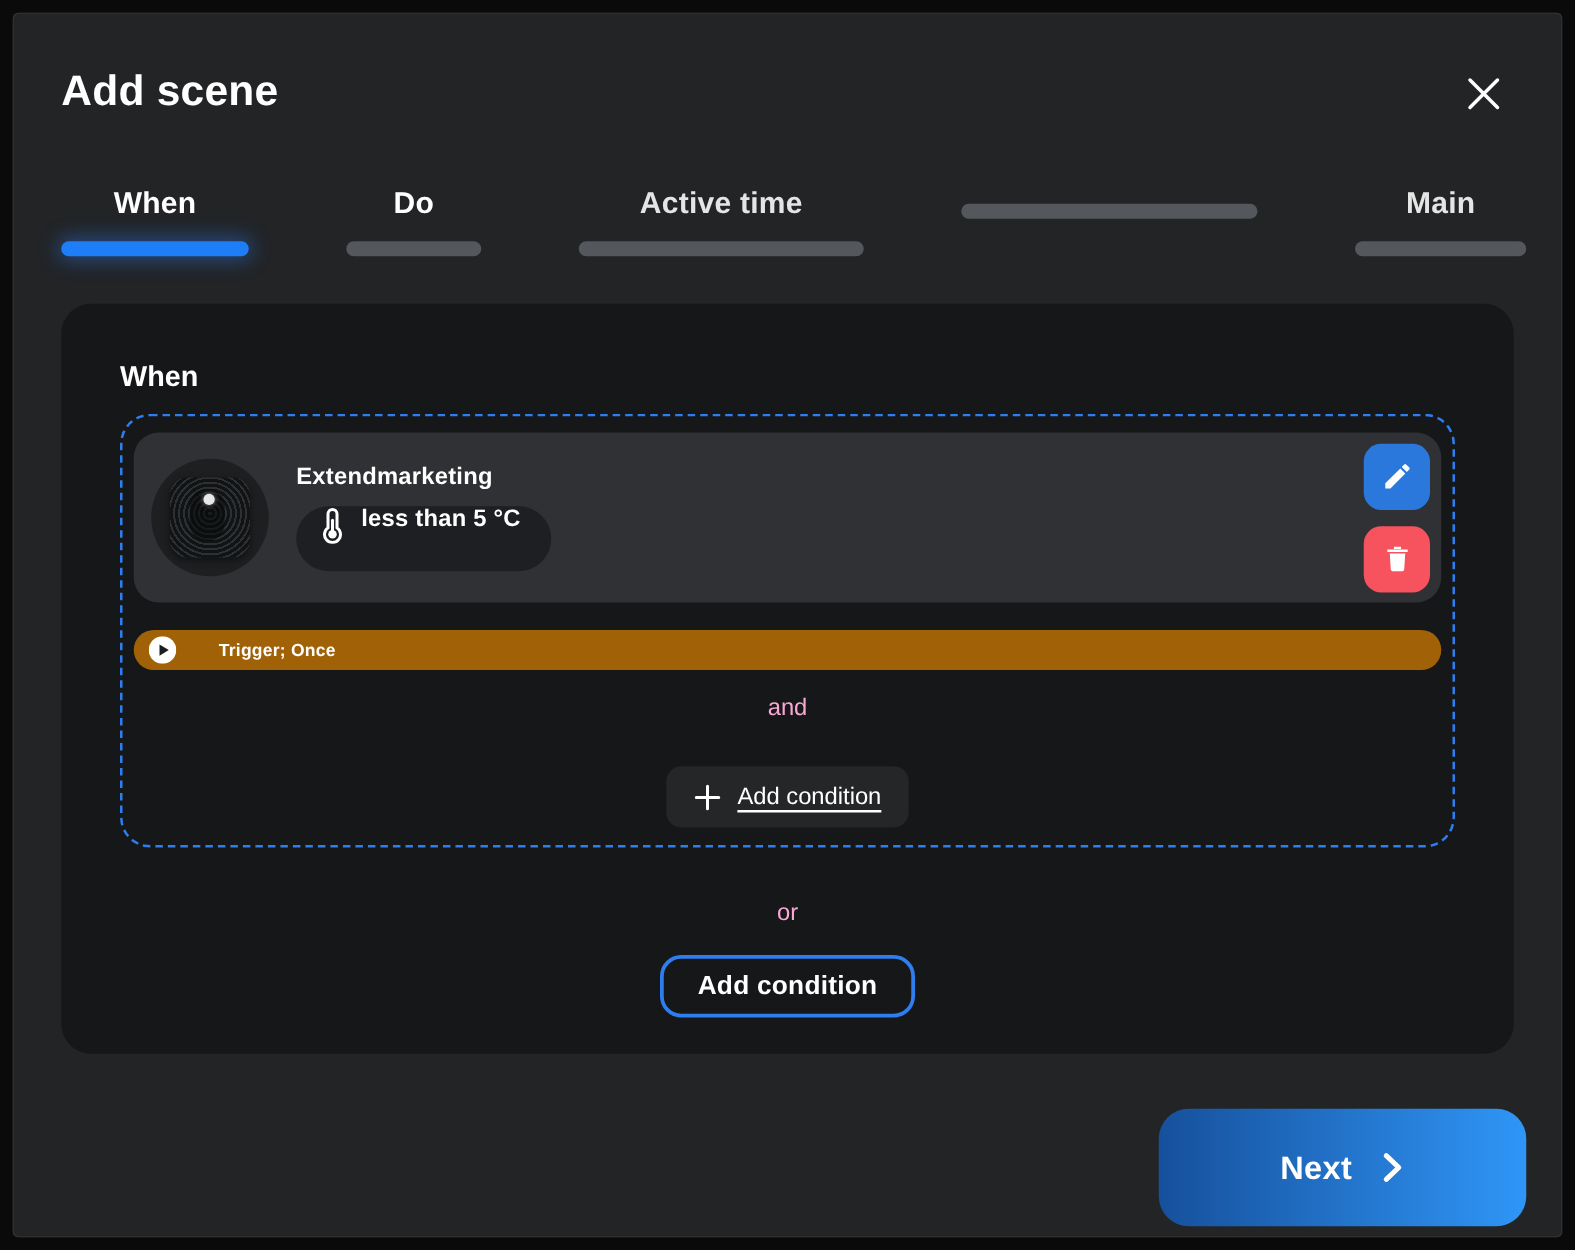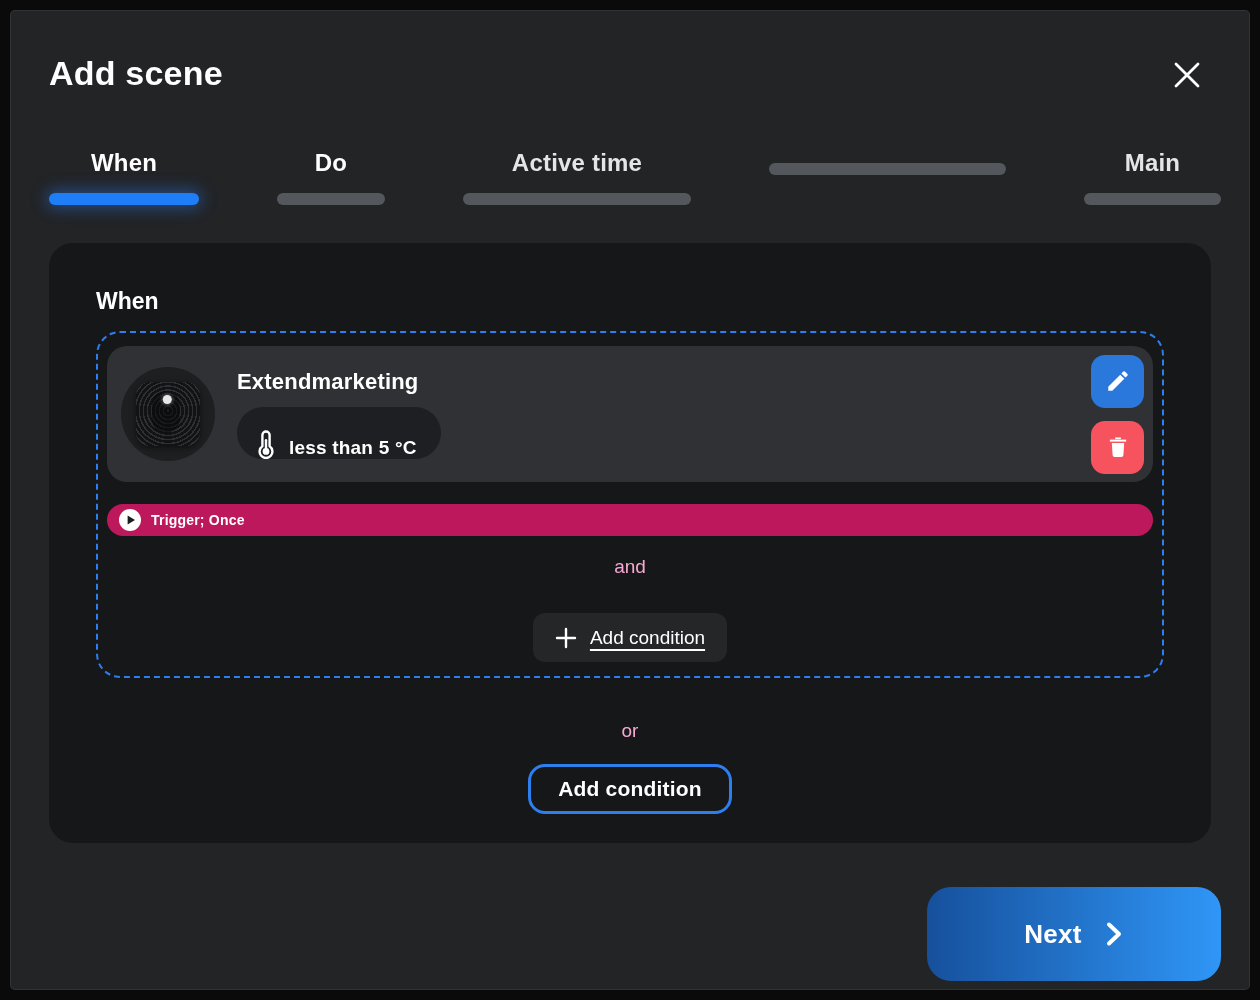--- a/index.html
+++ b/index.html
@@ -79,40 +79,40 @@
     position:absolute; left:50%; top:14%; transform:translateX(-58%);
     width:28px; height:42px; border-radius:14px;
     background:rgba(8,9,10,.55);
   }
   .device-dot {
     position:absolute; left:50%; top:21%; transform:translateX(-58%);
     width:9px; height:9px; border-radius:50%; background:#e8e8e8;
     box-shadow:0 0 4px rgba(255,255,255,.5);
   }
   .cond-main { margin-left:22px; display:flex; flex-direction:column; }
-  .cond-name { font-size:22px; font-weight:bold; letter-spacing:.2px; }
+  .cond-name { font-size:19px; font-weight:bold; letter-spacing:.2px; }
   .cond-pill {
     margin-top:12px; height:52px; border-radius:26px;
-    background:#1d1f22; display:flex; align-items:flex-end;
+    background:#1d1f22; display:flex; align-items:flex-start;
     padding:0 24px 0 18px; width:max-content;
   }
   .cond-pill-label { font-size:19px; font-weight:bold; margin-left:12px; letter-spacing:.2px; }
   .cond-actions {
     margin-left:auto; display:flex; flex-direction:column; gap:13px;
   }
   .sq-btn {
     width:53px; height:53px; border-radius:14px; border:none; cursor:pointer;
     display:flex; align-items:center; justify-content:center;
   }
   .edit-btn { background:#2b78dc; }
   .delete-btn { background:#f6535e; }
   
   .trigger-bar {
-    margin-top:22px; height:32px; border-radius:16px; background:#be185d;
-    display:flex; align-items:center; padding:0 12px; cursor:pointer;
+    margin-top:22px; height:32px; border-radius:16px; background:#a16207;
+    display:flex; align-items:center; padding:0 12px; cursor:pointer;gap:24px;
   }
   .trigger-label { font-size:14px; font-weight:bold; margin-left:10px; letter-spacing:.2px; }
   .and-label, .or-label {
     margin-top:18px; text-align:center; font-size:19px; height:26px; line-height:26px;
     color:#f9a8d4;
   }
   .inline-add-wrap { margin-top:33px; display:flex; justify-content:center; }
   .inline-add-btn {
     height:49px; border-radius:12px; background:#242628; border:none; cursor:pointer;
     display:flex; align-items:center; padding:0 22px; color:#fff;

